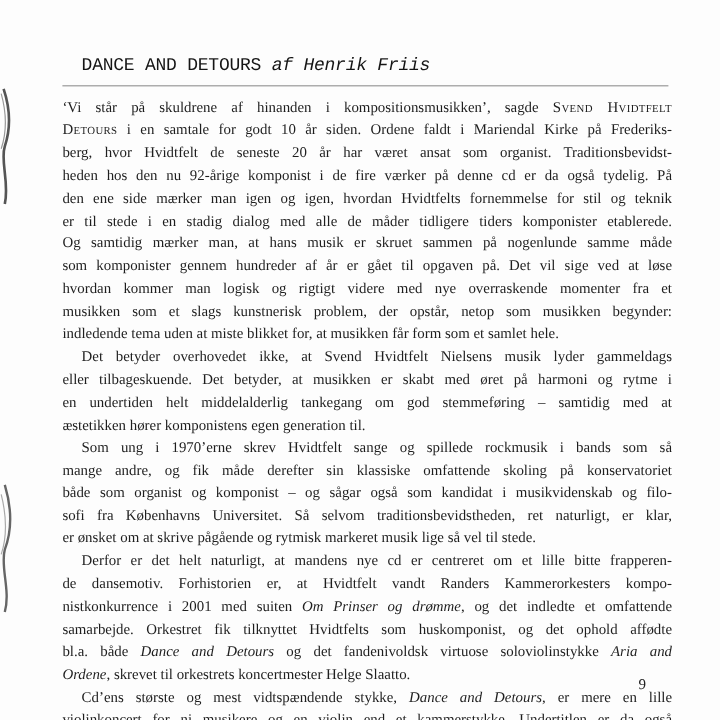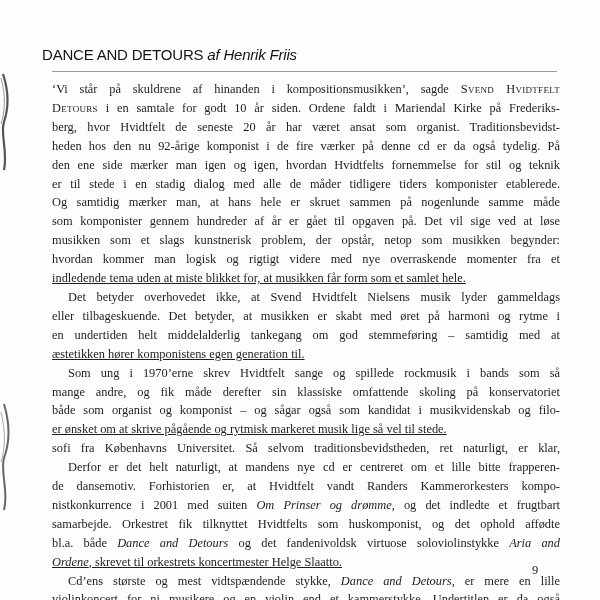--- a/index.html
+++ b/index.html
@@ -25,23 +25,23 @@
       position: absolute;
       left: 0;
       width: 12px;
     }
     .binding svg { display: block; }
     .binding-top { top: 72px; height: 100px; }
     .binding-bottom { top: 402px; height: 110px; }
 
     .heading {
       position: absolute;
-      left: 42px;
+      left: 68px;
       top: 46px;
-      font-family: Liberation Sans, sans-serif;
+      font-family: Liberation Mono, monospace;
       font-size: 15px;
       letter-spacing: -0.2px;
       color: #151515;
       white-space: nowrap;
     }
     .heading .title { font-weight: normal; }
     .heading .byline { font-style: italic; }
 
     .rule {
       position: absolute;
@@ -61,21 +61,21 @@
       font-size: 12.4px;
       line-height: 18.9px;
       color: #1e1e1e;
     }
     .line {
       display: block;
       white-space: nowrap;
       text-align: justify;
       text-align-last: justify;
     }
-    .line.last { text-align-last: left; text-decoration: underline; }
+    .line.last { text-align-last: left; }
     .line.indent { padding-left: 16px; }
     .sc {
       font-variant: small-caps;
       letter-spacing: 0.3px;
     }
     .it { font-style: italic; }
 
     .page-number {
       position: absolute;
       left: 532px;
@@ -111,43 +111,43 @@
   <div class="rule"></div>
 
   <div class="body-text" id="body-text">
       <div>
         <span class="line"><span>‘Vi står på skuldrene af hinanden i kompositionsmusikken’, sagde </span><span class="sc">Svend Hvidtfelt</span></span>
         <span class="line"><span class="sc">Detours</span><span> i en samtale for godt 10 år siden. Ordene faldt i Mariendal Kirke på Frederiks-</span></span>
         <span class="line"><span>berg, hvor Hvidtfelt de seneste 20 år har været ansat som organist. Traditionsbevidst-</span></span>
         <span class="line"><span>heden hos den nu 92-årige komponist i de fire værker på denne cd er da også tydelig. På</span></span>
         <span class="line"><span>den ene side mærker man igen og igen, hvordan Hvidtfelts fornemmelse for stil og teknik</span></span>
         <span class="line"><span>er til stede i en stadig dialog med alle de måder tidligere tiders komponister etablerede.</span></span>
-        <span class="line"><span>Og samtidig mærker man, at hans hele er skruet sammen på nogenlunde samme måde</span></span>
+        <span class="line"><span>Og samtidig mærker man, at hans musik er skruet sammen på nogenlunde samme måde</span></span>
         <span class="line"><span>som komponister gennem hundreder af år er gået til opgaven på. Det vil sige ved at løse</span></span>
+        <span class="line"><span>hvordan kommer man logisk og rigtigt videre med nye overraskende momenter fra et</span></span>
         <span class="line"><span>musikken som et slags kunstnerisk problem, der opstår, netop som musikken begynder:</span></span>
-        <span class="line"><span>hvordan kommer man logisk og rigtigt videre med nye overraskende momenter fra et</span></span>
         <span class="line last"><span>indledende tema uden at miste blikket for, at musikken får form som et samlet hele.</span></span>
       </div>
       <div>
         <span class="line indent"><span>Det betyder overhovedet ikke, at Svend Hvidtfelt Nielsens musik lyder gammeldags</span></span>
         <span class="line"><span>eller tilbageskuende. Det betyder, at musikken er skabt med øret på harmoni og rytme i</span></span>
         <span class="line"><span>en undertiden helt middelalderlig tankegang om god stemmeføring – samtidig med at</span></span>
         <span class="line last"><span>æstetikken hører komponistens egen generation til.</span></span>
       </div>
       <div>
         <span class="line indent"><span>Som ung i 1970’erne skrev Hvidtfelt sange og spillede rockmusik i bands som så</span></span>
         <span class="line"><span>mange andre, og fik måde derefter sin klassiske omfattende skoling på konservatoriet</span></span>
         <span class="line"><span>både som organist og komponist – og sågar også som kandidat i musikvidenskab og filo-</span></span>
+        <span class="line"><span>sofi fra Københavns Universitet. Så selvom traditionsbevidstheden, ret naturligt, er klar,</span></span>
         <span class="line last"><span>er ønsket om at skrive pågående og rytmisk markeret musik lige så vel til stede.</span></span>
-        <span class="line"><span>sofi fra Københavns Universitet. Så selvom traditionsbevidstheden, ret naturligt, er klar,</span></span>
       </div>
       <div>
         <span class="line indent"><span>Derfor er det helt naturligt, at mandens nye cd er centreret om et lille bitte frapperen-</span></span>
         <span class="line"><span>de dansemotiv. Forhistorien er, at Hvidtfelt vandt Randers Kammerorkesters kompo-</span></span>
-        <span class="line"><span>nistkonkurrence i 2001 med suiten </span><span class="it">Om Prinser og drømme</span><span>, og det indledte et frugtbart</span></span>
+        <span class="line"><span>nistkonkurrence i 2001 med suiten </span><span class="it">Om Prinser og drømme</span><span>, og det indledte et omfattende</span></span>
         <span class="line"><span>samarbejde. Orkestret fik tilknyttet Hvidtfelts som huskomponist, og det ophold affødte</span></span>
         <span class="line"><span>bl.a. både </span><span class="it">Dance and Detours</span><span> og det fandenivoldsk virtuose soloviolinstykke </span><span class="it">Aria and</span></span>
         <span class="line last"><span class="it">Ordene</span><span>, skrevet til orkestrets koncertmester Helge Slaatto.</span></span>
       </div>
       <div>
         <span class="line indent"><span>Cd’ens største og mest vidtspændende stykke, </span><span class="it">Dance and Detours</span><span>, er mere en lille</span></span>
         <span class="line"><span>violinkoncert for ni musikere og en violin end et kammerstykke. Undertitlen er da også</span></span>
       </div>
     </div>
 

